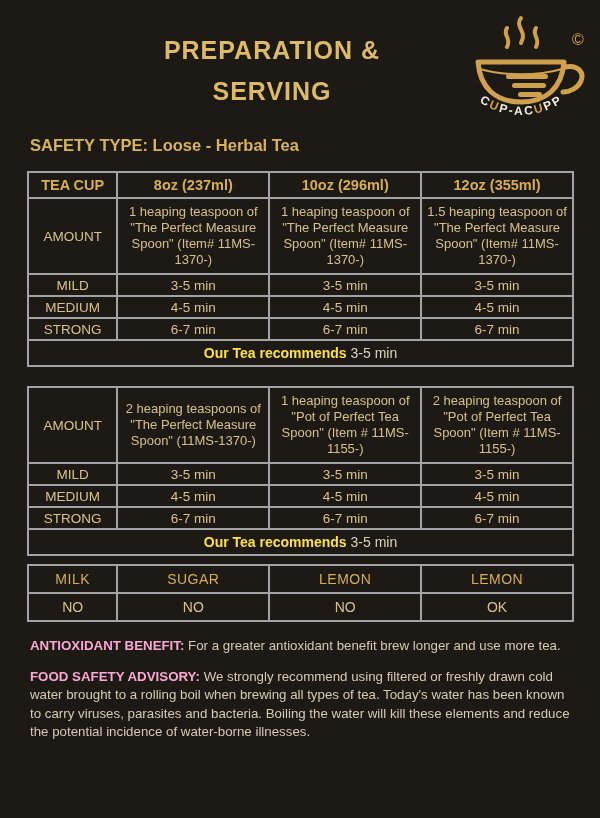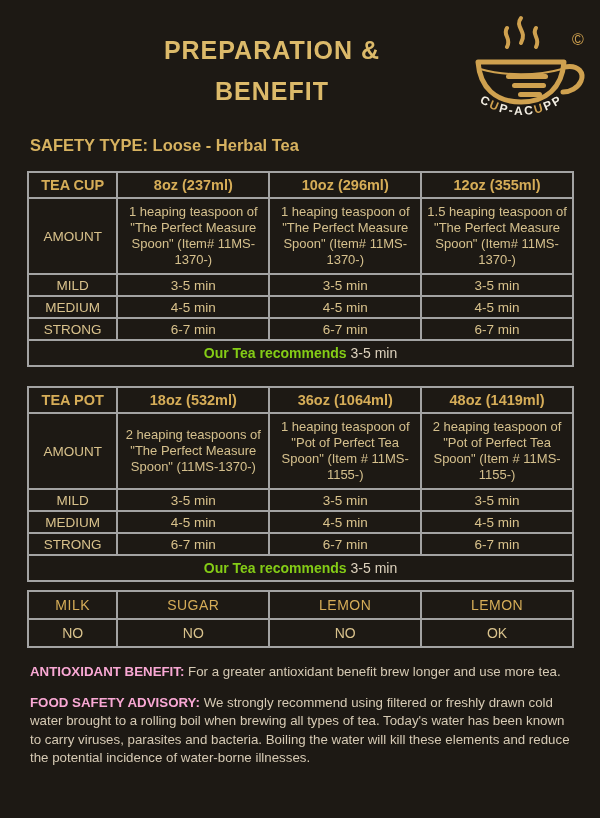--- a/index.html
+++ b/index.html
@@ -25,21 +25,21 @@
 
   
   table{border-collapse:collapse;table-layout:fixed;width:547px;margin-left:27px;}
   td,th{border:2px solid #a3a3a3;text-align:center;vertical-align:middle;}
   table.brew{margin-top:14px;}
   table.brew.second{margin-top:19px;}
   .brew th{color:#d6ad58;font-size:14.5px;font-weight:bold;padding:4px 2px;}
   .brew td.amount{color:#d5c08d;font-size:13px;line-height:16px;padding:5px 5px;}
   .brew td.rlabel, .brew td.timeval{color:#d9c28c;font-size:13.5px;padding:2.5px 2px;}
   .brew td.rec{font-size:14px;padding:4px 2px;}
-  .rec-bold{color:#84cc16;font-weight:bold;}
+  .rec-bold{color:#fde047;font-weight:bold;}
   .rec-val{color:#ddd2bd;}
 
   
   .serving-heading{margin:17px 0 0 30px;color:#d7b260;font-weight:bold;font-size:17px;letter-spacing:0.3px;}
   table.serve{margin-top:8px;}
   .serve th{color:#d6ad58;font-size:14px;font-weight:normal;padding:5px 2px;letter-spacing:0.5px;}
   .serve td{color:#d9c28c;font-size:14px;padding:5px 2px;}
 
   
   .notes{margin:15px 28px 0 30px;}
@@ -48,21 +48,21 @@
   .note b{color:#f9a8d4;}
 </style>
 </head>
 <body>
 
 <div class="page">
 
   <div class="header">
     <div class="title-block">
       <div class="title-line">PREPARATION &amp;</div>
-      <div class="title-line">BENEFIT</div>
+      <div class="title-line">SERVING</div>
     </div>
     <svg class="logo-svg" viewBox="0 0 136 112" xmlns="http://www.w3.org/2000/svg">
 
       <g fill="none" stroke="#cfa14f" stroke-width="4" stroke-linecap="round">
         <path d="M53 16 c-5 7 5 10 0 19"></path>
         <path d="M67 6 c-7 9 7 13 0 25"></path>
         <path d="M82 16 c-5 7 5 10 0 19"></path>
       </g>
 
       <g>
@@ -143,26 +143,20 @@
 
   <table class="brew second">
     <colgroup>
         <col style="width:16.4%">
         <col style="width:27.87%">
         <col style="width:27.87%">
         <col style="width:27.86%">
       </colgroup>
     <tbody>
       <tr>
-        <th>TEA POT</th>
-        <th>18oz (532ml)</th>
-        <th>36oz (1064ml)</th>
-        <th>48oz (1419ml)</th>
-      </tr>
-      <tr>
         <td class="rlabel">AMOUNT</td>
         <td class="amount">2 heaping teaspoons of "The Perfect Measure Spoon" (11MS-1370-)</td>
         <td class="amount">1 heaping teaspoon of "Pot of Perfect Tea Spoon" (Item # 11MS-1155-)</td>
         <td class="amount">2 heaping teaspoon of "Pot of Perfect Tea Spoon" (Item # 11MS-1155-)</td>
       </tr>
       <tr>
         <td class="rlabel">MILD</td>
         <td class="timeval">3-5 min</td>
         <td class="timeval">3-5 min</td>
         <td class="timeval">3-5 min</td>

